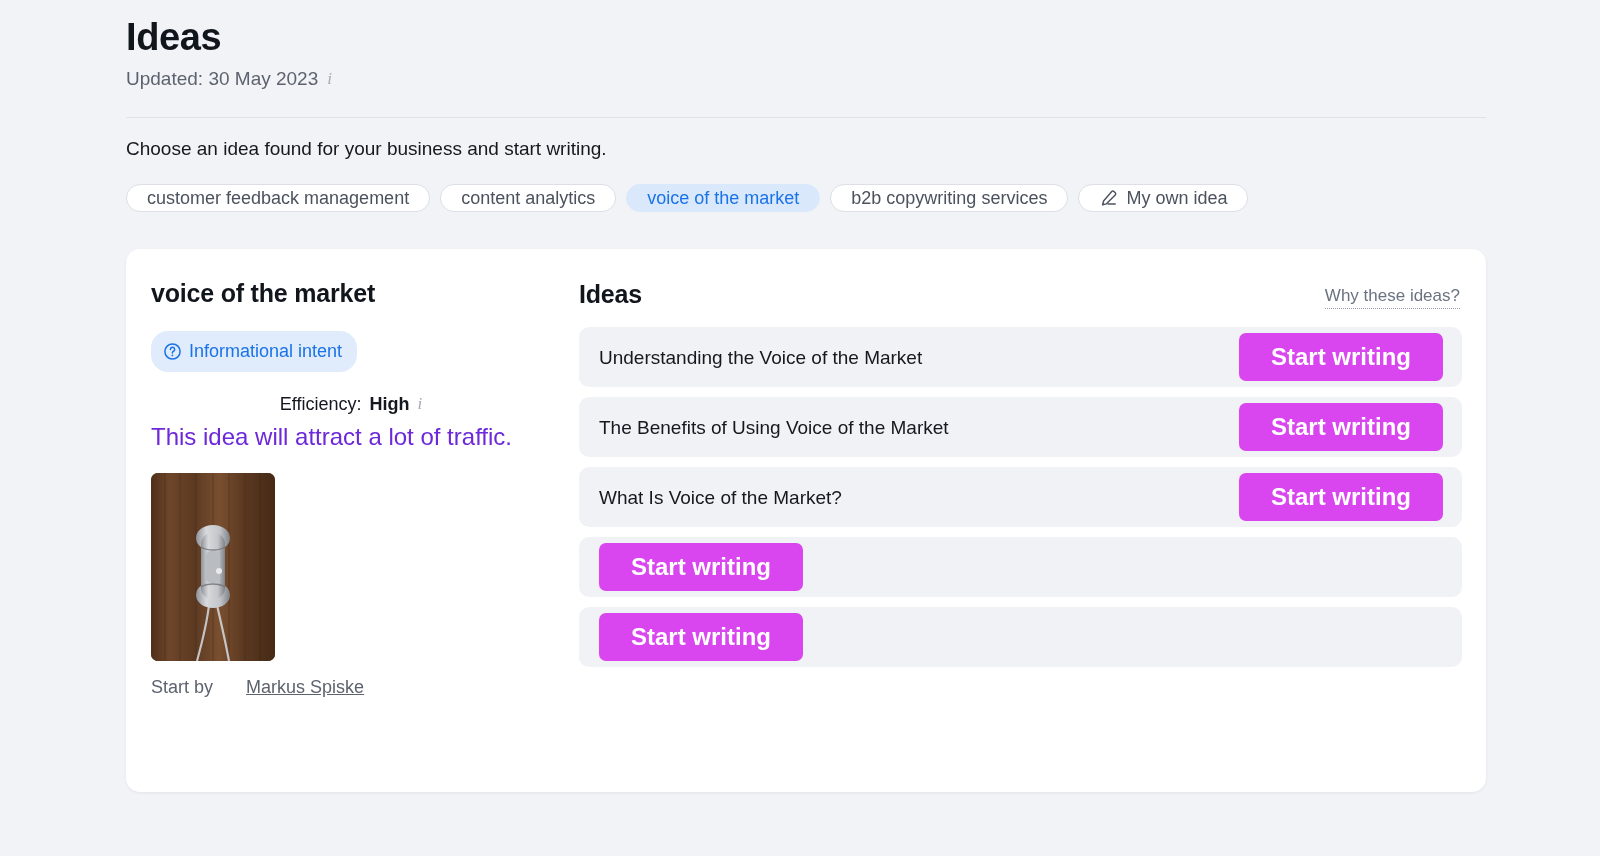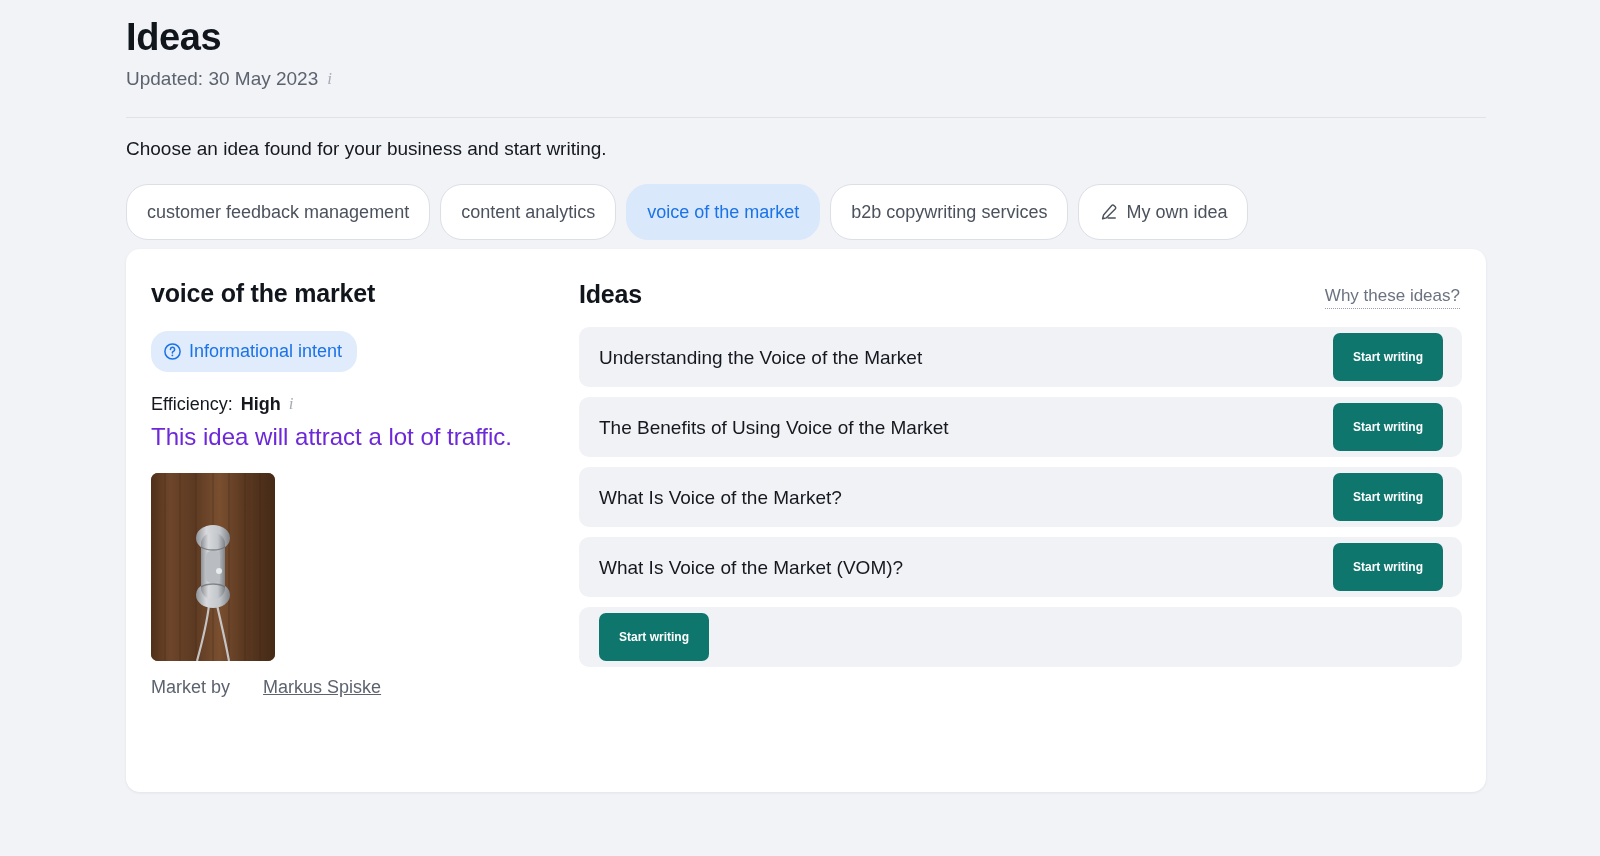--- a/index.html
+++ b/index.html
@@ -75,21 +75,21 @@
   }
   .chips {
     position: absolute;
     left: 126px;
     top: 184px;
     display: flex;
     align-items: center;
     gap: 10px;
   }
   .chip {
-    height: 56px;
+    height: 28px;
     border-radius: 22px;
     border: 1px solid #dcdfe6;
     background: #ffffff;
     color: #4c525d;
     font-size: 18px;
     display: flex;
     align-items: center;
     gap: 8px;
     padding: 10px 20px;
     white-space: nowrap;
@@ -147,20 +147,21 @@
   }
   .q-icon { width: 19px; height: 19px; display: block; flex: none; }
   .efficiency-row {
     margin-top: 21px;
     display: flex;
     align-items: center;
     gap: 8px;
     font-size: 18px;
     color: #15181e;
     line-height: 23px;
+    justify-content: center;
   }
   .efficiency-row b { font-weight: bold; }
   .efficiency-desc {
     margin-top: 9px;
     font-size: 24px;
     color: #6d28d9;
     line-height: 23px;
   }
 
   
@@ -230,28 +231,28 @@
     align-items: center;
     justify-content: space-between;
     padding: 0 19px 0 20px;
   }
   .idea-title {
     font-size: 19px;
     color: #15181e;
     line-height: 25px;
   }
   .start-btn {
-    background: #0f766e;
+    background: #d946ef;
     color: #ffffff;
-    font-size: 12px;
+    font-size: 24px;
     font-weight: bold;
     border: none;
     border-radius: 7px;
     height: 48px;
-    padding: 0 20px;
+    padding: 0 32px;
     cursor: pointer;
     font-family: "Liberation Sans", sans-serif;
     white-space: nowrap;
   }
 </style>
 </head>
 <body>
 
 <div class="page">
 
@@ -351,21 +352,21 @@
           <ellipse cx="62" cy="122" rx="17" ry="13" fill="url(#phonebody)"></ellipse>
           <rect x="50" y="60" width="24" height="66" rx="11" fill="url(#phonebody)"></rect>
           <rect x="55" y="78" width="14" height="32" rx="5" fill="#b9bcc1"></rect>
           <circle cx="68" cy="98" r="3" fill="#e8eaec"></circle>
           <path d="M50 74 C56 78 68 78 74 74" stroke="#6d7176" stroke-width="1.4" fill="none" opacity="0.8"></path>
           <path d="M50 114 C56 110 68 110 74 114" stroke="#6d7176" stroke-width="1.4" fill="none" opacity="0.8"></path>
         </svg>
       </div>
 
       <div class="credit">
-        <span>Market by </span><a>Markus Spiske</a>
+        <span>Start by </span><a>Markus Spiske</a>
       </div>
     </div>
 
     <div class="right-col">
       <div class="right-head">
         <div class="ideas-heading">Ideas</div>
         <div class="why-link">Why these ideas?</div>
       </div>
 
       <div class="ideas-list">
@@ -375,21 +376,20 @@
         </div>
         <div class="idea-row">
           <span class="idea-title">The Benefits of Using Voice of the Market</span>
           <button class="start-btn">Start writing</button>
         </div>
         <div class="idea-row">
           <span class="idea-title">What Is Voice of the Market?</span>
           <button class="start-btn">Start writing</button>
         </div>
         <div class="idea-row">
-          <span class="idea-title">What Is Voice of the Market (VOM)?</span>
           <button class="start-btn">Start writing</button>
         </div>
         <div class="idea-row">
           <button class="start-btn">Start writing</button>
         </div>
       </div>
     </div>
 
   </div>
 </div>

